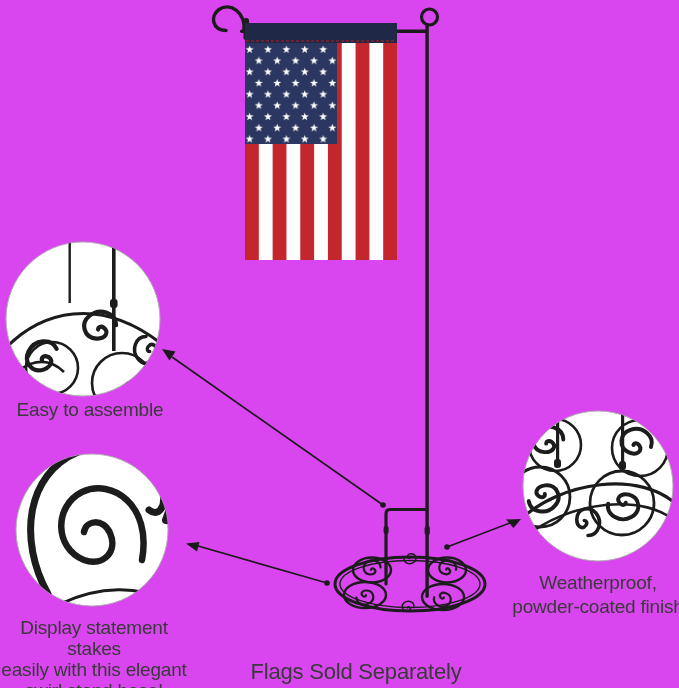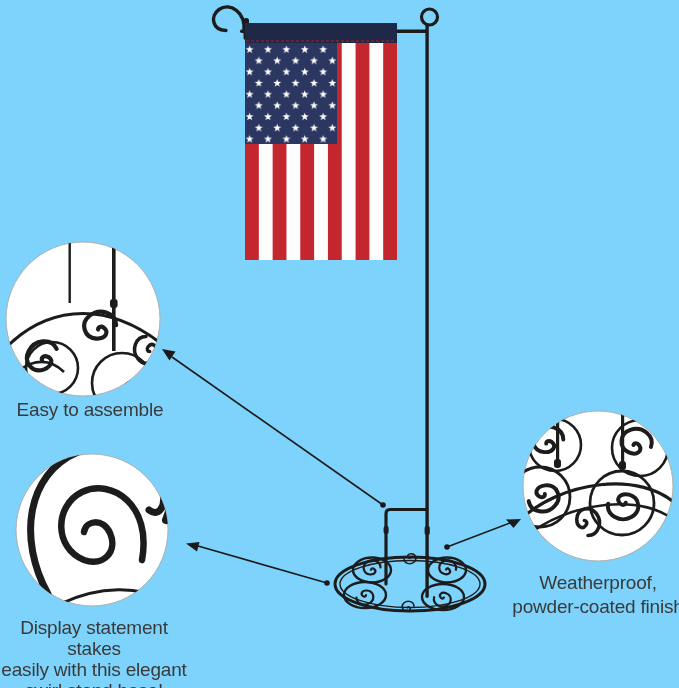--- a/index.html
+++ b/index.html
@@ -1,17 +1,17 @@
 <!DOCTYPE html>
 <html style="--flag-red: #c4262e; --flag-white: #fdfdfd; --canton-navy: #2b3760; --sleeve-navy: #1f2947; --stitch-red: #8b1f27; --metal: #1c1c1c; --arrow: #1a1a1a; --circle-border: #aeaeae; --text: #3a3a3a;"><head>
 <meta charset="utf-8">
 <style>
   html,body{margin:0;padding:0;background:#fff;}
   .canvas{
-    position:relative;width:679px;height:688px;background:#7dd3fc;overflow:hidden;
+    position:relative;width:679px;height:688px;background:#d946ef;overflow:hidden;
     font-family:"Liberation Sans", sans-serif;
   }
   svg{position:absolute;left:0;top:0;}
   .metal-stroke{stroke:var(--metal,#1c1c1c);fill:none;}
   .metal-fill{fill:var(--metal,#1c1c1c);}
   .callout-ring{fill:#ffffff;stroke:var(--circle-border,#aeaeae);stroke-width:1;}
   .arrow-line{stroke:var(--arrow,#1a1a1a);stroke-width:1.6;fill:none;}
   .arrow-fill{fill:var(--arrow,#1a1a1a);}
   .label{
     position:absolute;color:var(--text,#3a3a3a);text-align:center;
@@ -165,14 +165,15 @@
     <div>Display statement stakes</div>
     <div>easily with this elegant</div>
     <div>swirl stand base!</div>
   </div>
 
   <div class="label label-3">
     <div>Weatherproof,</div>
     <div>powder-coated finish</div>
   </div>
 
+  <div class="label footer-note">Flags Sold Separately</div>
 
 </div>
 
 </body></html>

